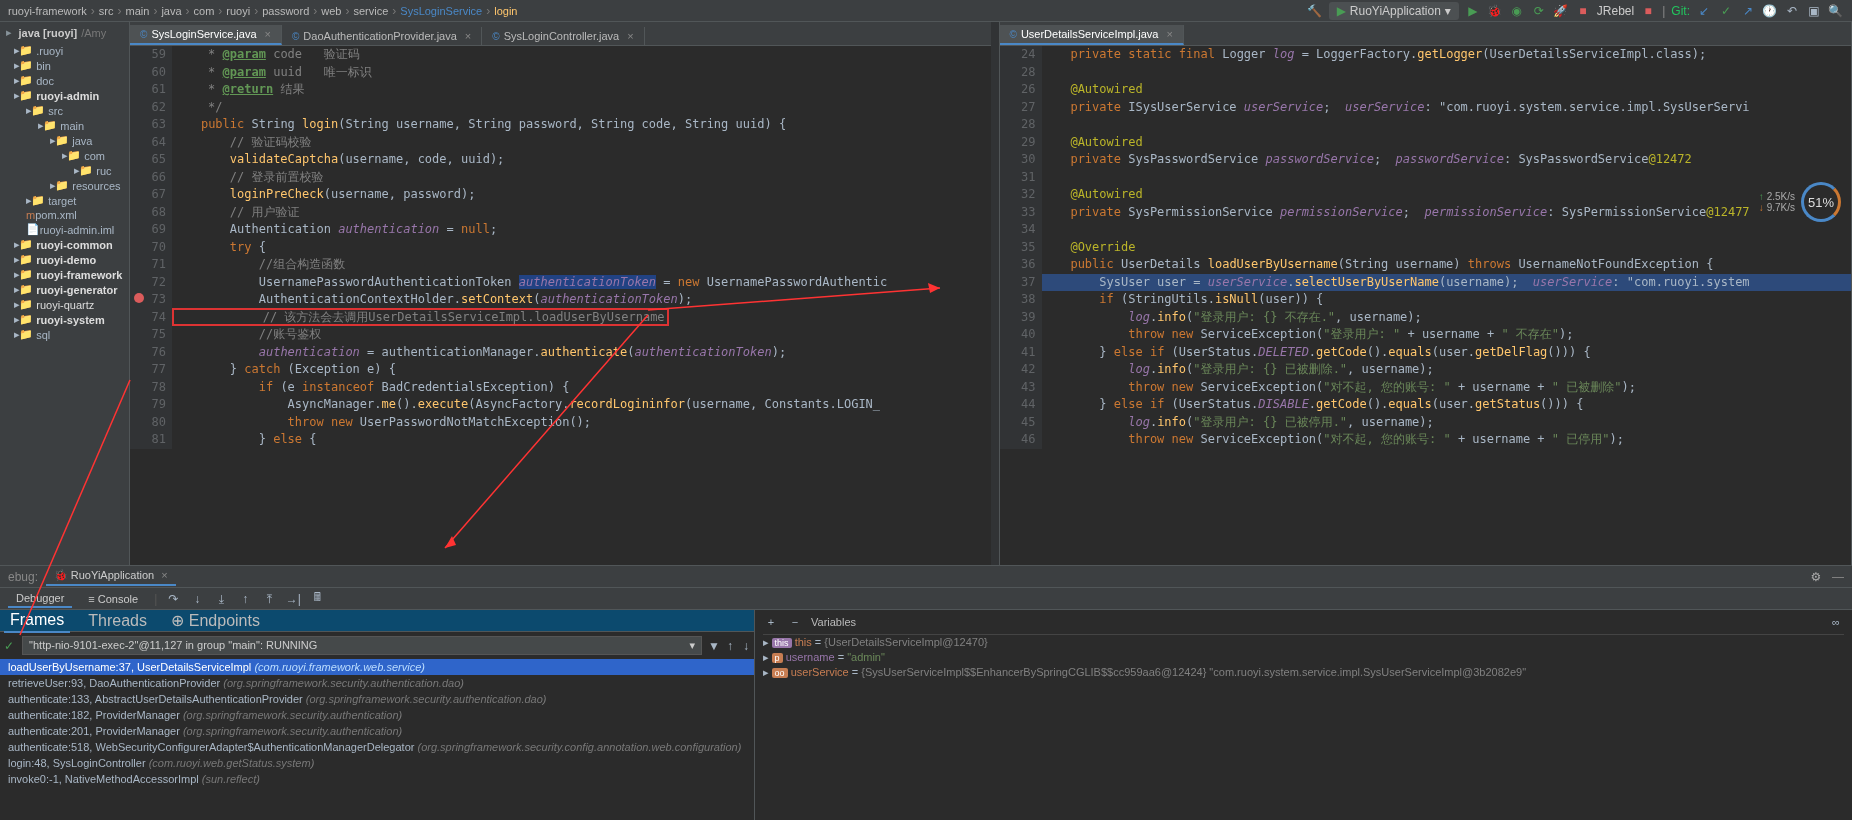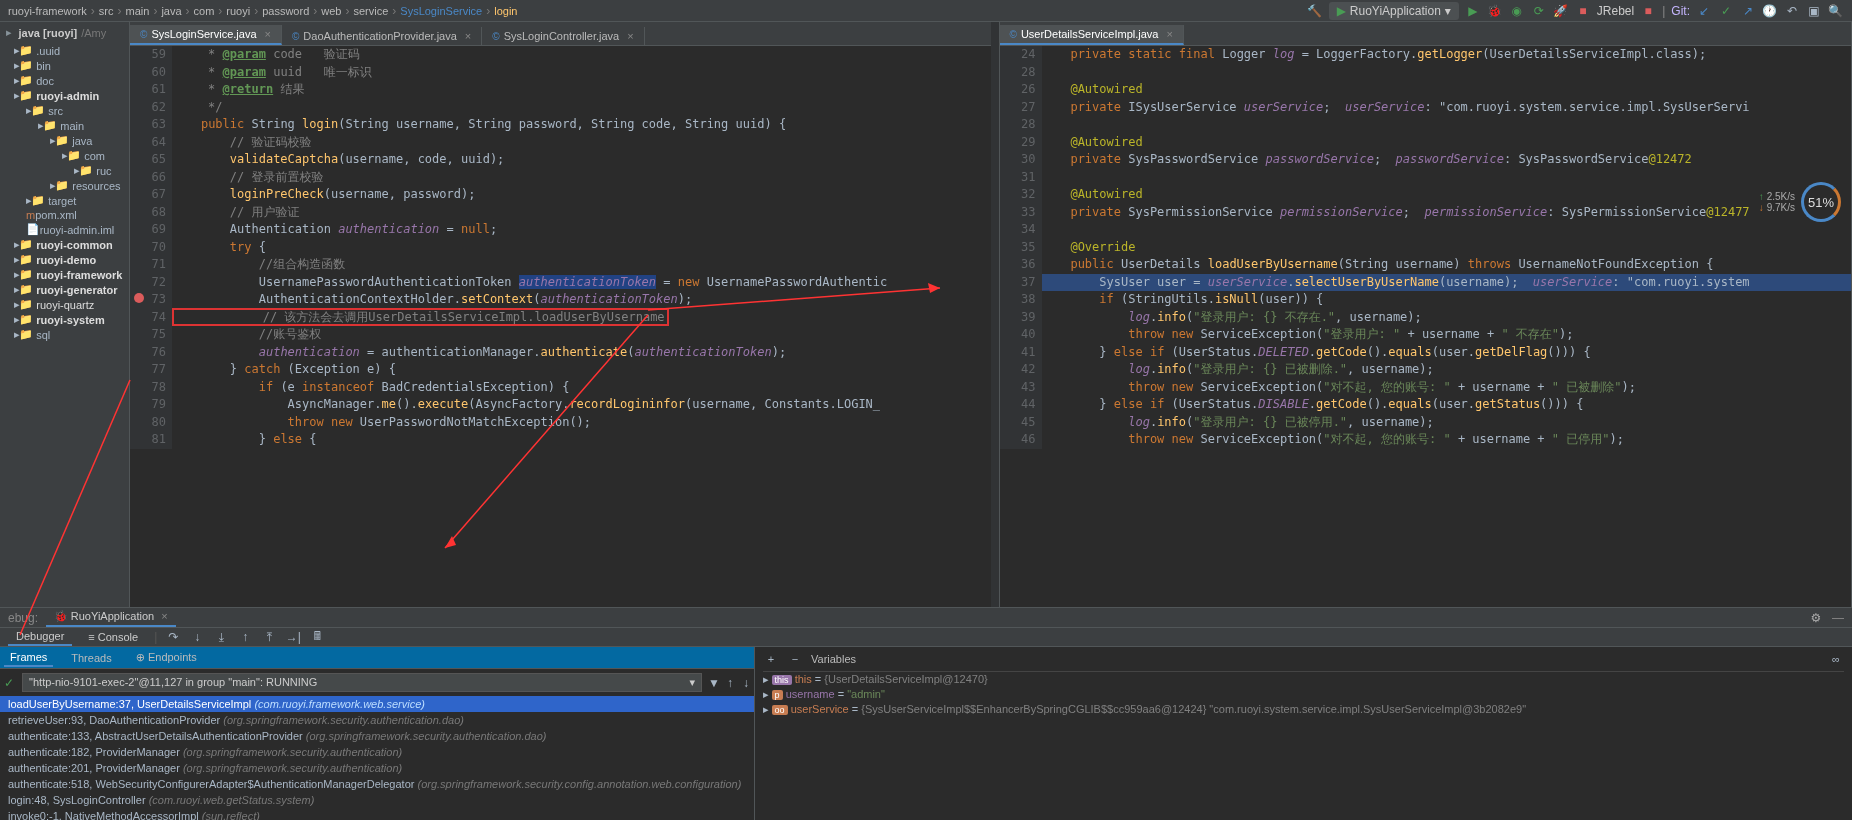--- a/index.html
+++ b/index.html
@@ -61,28 +61,28 @@
     .str { color:#6a8759; }
     .cmt { color:#808080; }
     .fn { color:#ffc66d; }
     .ann { color:#bbb529; }
     .param { color:#9876aa; font-style:italic; }
     .doctag { color:#629755; font-weight:bold; text-decoration:underline; }
     .sel-token { background:#214283; }
     .hl-line { background:#2d4a7a; }
     .red-box { border:2px solid #dd3333; padding:0 2px; }
     .bp { display:inline-block; width:10px; height:10px; border-radius:50%; background:#db5c5c; }
-    .debug-panel { height:213px; background:#2b2b2b; border-top:1px solid #515658; display:flex; flex-direction:column; }
+    .debug-panel { height:255px; background:#2b2b2b; border-top:1px solid #515658; display:flex; flex-direction:column; }
     .debug-tabs { height:22px; background:#3c3f41; display:flex; align-items:center; padding:0 8px; gap:8px; border-bottom:1px solid #515658; }
     .debug-tab { padding:2px 8px; color:#ccc; font-size:11px; }
     .debug-tab.active { border-bottom:2px solid #4a88c7; }
     .debug-toolbar { height:22px; background:#3c3f41; display:flex; align-items:center; padding:0 8px; gap:8px; border-bottom:1px solid #515658; }
     .debug-body { flex:1; display:flex; }
     .frames-panel { width:755px; border-right:1px solid #515658; display:flex; flex-direction:column; }
-    .frames-sub { height:22px; background:#0369a1; display:flex; align-items:center; padding:0 4px; gap:12px; border-bottom:1px solid #515658; font-size:11px; }
+    .frames-sub { height:22px; background:#0c4a6e; display:flex; align-items:center; padding:0 4px; gap:12px; border-bottom:1px solid #515658; font-size:16px; }
     .subtab { padding:2px 6px; color:#bbb; cursor:pointer; }
     .subtab.active { color:#fff; border-bottom:2px solid #4a88c7; }
     .thread-select { background:#45494a; border:1px solid #555; color:#ccc; padding:2px 6px; margin:4px; flex:1; font-size:11px; }
     .frame-row { padding:2px 8px; font-size:11px; cursor:pointer; white-space:nowrap; overflow:hidden; }
     .frame-row.selected { background:#2f65ca; color:#fff; }
     .frame-loc { color:#787878; font-style:italic; }
     .frame-row.selected .frame-loc { color:#bbddff; }
     .vars-panel { flex:1; padding:4px 8px; font-size:11px; }
     .var-row { padding:1px 0; white-space:nowrap; }
     .var-name { color:#9876aa; }
@@ -128,41 +128,41 @@
     </div>
     <span class="icon-btn" style="color:#499c54">▶</span>
     <span class="icon-btn" style="color:#499c54">🐞</span>
     <span class="icon-btn" style="color:#499c54">◉</span>
     <span class="icon-btn" style="color:#499c54">⟳</span>
     <span class="icon-btn" style="color:#cc7832">🚀</span>
     <span class="icon-btn" style="color:#db5c5c">■</span>
     <span style="color:#ccc">JRebel</span>
     <span class="icon-btn" style="color:#db5c5c">■</span>
     <span style="color:#888">|</span>
-    <span style="color:#c4b5fd">Git:</span>
+    <span style="color:#22c55e">Git:</span>
     <span class="icon-btn" style="color:#4a88c7">↙</span>
     <span class="icon-btn" style="color:#499c54">✓</span>
     <span class="icon-btn" style="color:#4a88c7">↗</span>
     <span class="icon-btn">🕐</span>
     <span class="icon-btn">↶</span>
     <span class="icon-btn">▣</span>
     <span class="icon-btn">🔍</span>
   </div>
 </div>
 
 <div class="main-content">
 
   <div class="project-tree">
     <div class="tree-header">
       <span class="folder-icon">▸</span>
       <span style="font-weight:bold">java [ruoyi]</span>
       <span style="color:#787878">/Amy</span>
     </div>
     <div id="tree-nodes">
-        <div class="tree-node tree-indent-1">▸ <span class="folder-icon ">📁</span> <span>.uuid</span></div>
+        <div class="tree-node tree-indent-1">▸ <span class="folder-icon ">📁</span> <span>.ruoyi</span></div>
         <div class="tree-node tree-indent-1">▸ <span class="folder-icon ">📁</span> <span>bin</span></div>
         <div class="tree-node tree-indent-1">▸ <span class="folder-icon ">📁</span> <span>doc</span></div>
         <div class="tree-node tree-indent-1">▸ <span class="folder-icon ">📁</span> <span style="font-weight:bold;color:#ddd">ruoyi-admin</span></div>
         <div class="tree-node tree-indent-2">▸ <span class="folder-icon ">📁</span> <span>src</span></div>
         <div class="tree-node tree-indent-3">▸ <span class="folder-icon ">📁</span> <span>main</span></div>
         <div class="tree-node tree-indent-4">▸ <span class="folder-icon ">📁</span> <span>java</span></div>
         <div class="tree-node tree-indent-5">▸ <span class="folder-icon ">📁</span> <span>com</span></div>
         <div class="tree-node tree-indent-6">▸ <span class="folder-icon ">📁</span> <span>ruc</span></div>
         <div class="tree-node tree-indent-4">▸ <span class="folder-icon ">📁</span> <span>resources</span></div>
         <div class="tree-node tree-indent-2">▸ <span class="folder-icon orange-folder">📁</span> <span>target</span></div>

